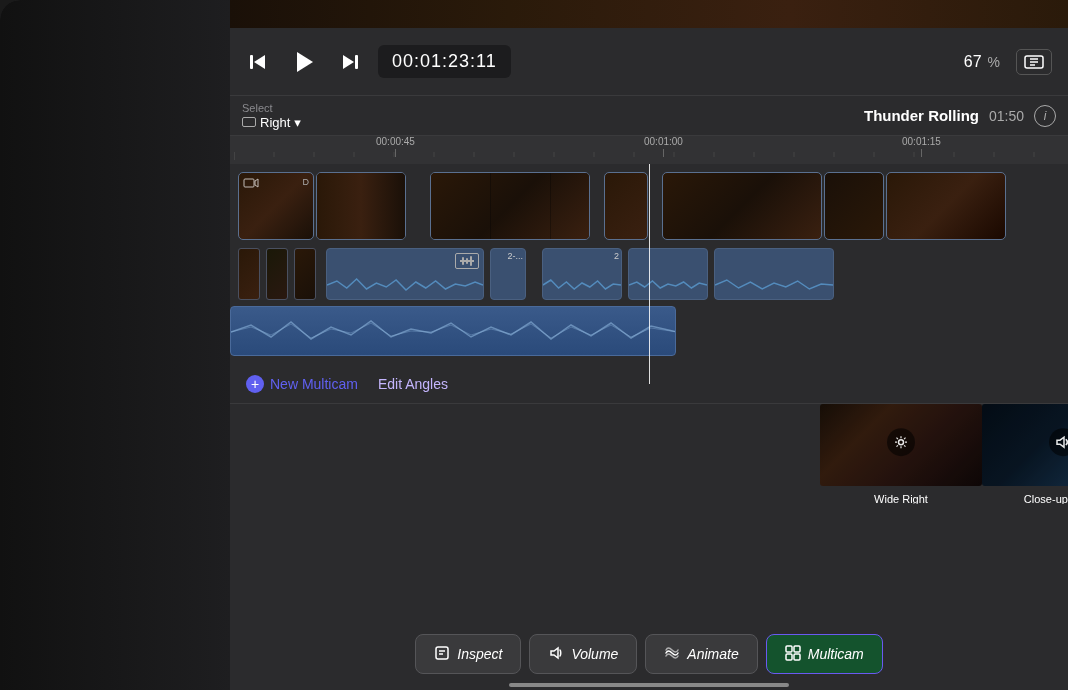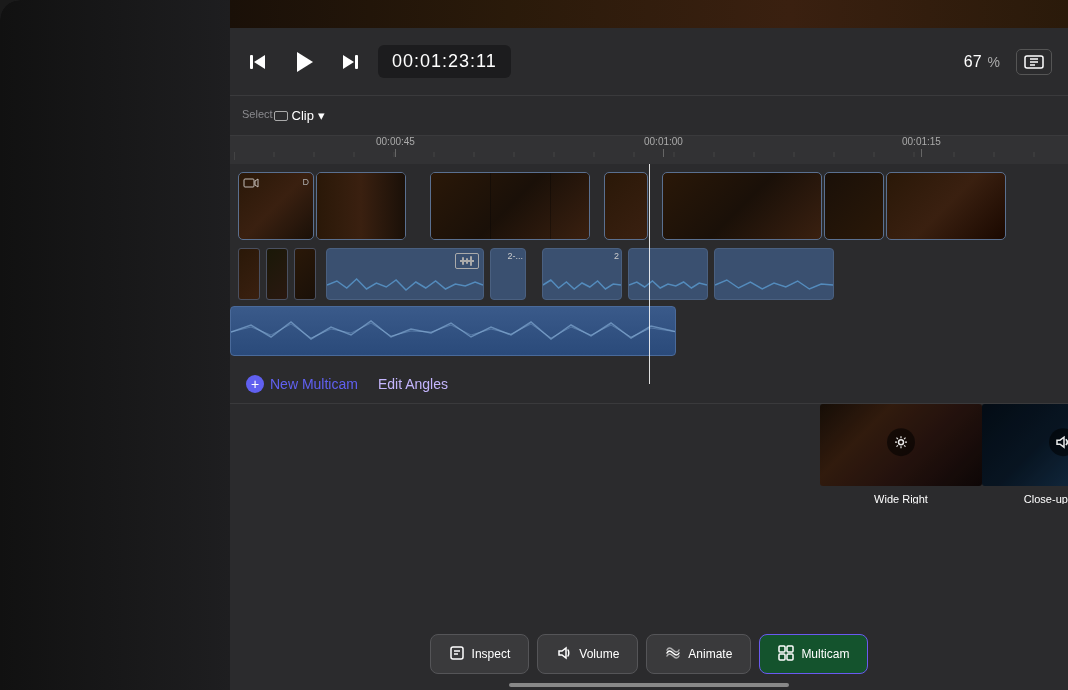--- a/index.html
+++ b/index.html
@@ -157,20 +157,21 @@
       background: #2b2b2d;
       display: flex;
       align-items: center;
       padding: 0 12px;
       justify-content: space-between;
       border-bottom: 1px solid #3a3a3c;
     }
 
     .select-left {
       display: flex;
+      flex-direction: column;
       gap: 1px;
     }
 
     .select-label {
       font-size: 11px;
       color: #8a8a8e;
     }
 
     .clip-selector {
       display: flex;
@@ -396,26 +397,27 @@
       gap: 8px;
     }
 
     .tool-btn {
       height: 40px;
       padding: 0 18px;
       border-radius: 8px;
       border: 1px solid #555558;
       background: #3a3a3c;
       color: #ffffff;
-      font-size: 12px;
+      font-size: 14px;
       font-weight: 500;
       display: flex;
       align-items: center;
       gap: 7px;
       cursor: pointer;
+      font-style: italic;
     }
 
     .tool-btn-active {
       background: #14532d;
       border-color: #6a5af0;
     }
 
     
     .preview-images {
       width: 100%;
@@ -489,22 +491,29 @@
           <line x1="7" y1="11" x2="12" y2="11"></line>
         </svg>
       </button>
     </div>
 
     <div class="select-bar">
       <div class="select-left">
         <span class="select-label">Select</span>
         <div class="clip-selector">
           <span class="clip-icon"></span>
-          <span>Clip</span>
+          <span>Right</span>
           <span>▾</span>
+        </div>
+      </div>
+      <div class="select-right">
+        <span class="track-title">Thunder Rolling</span>
+        <span class="track-duration">01:50</span>
+        <div class="info-btn">
+          <span>i</span>
         </div>
       </div>
     </div>
 
     <div class="timeline-ruler">
       <div style="position:relative;width:100%;height:100%;">
 
         <div style="position:absolute;left:142px;top:0;display:flex;flex-direction:column;align-items:center;">
           <span style="font-size:10px;color:#aaa;margin-bottom:2px;">00:00:45</span>
           <div style="width:1px;height:8px;background:#666;"></div>

